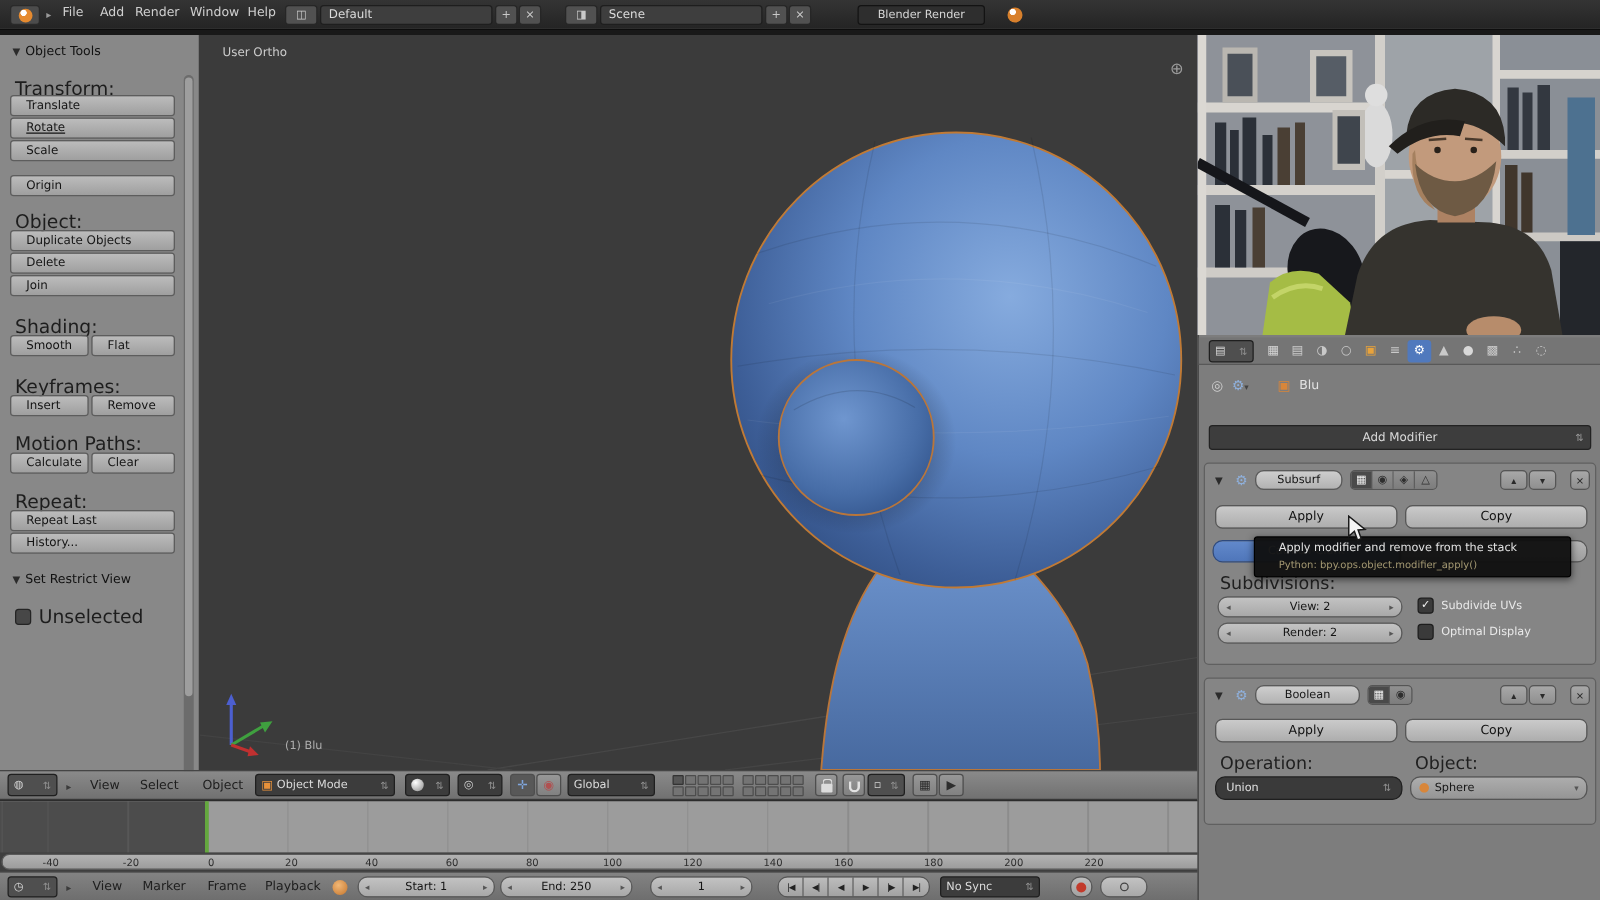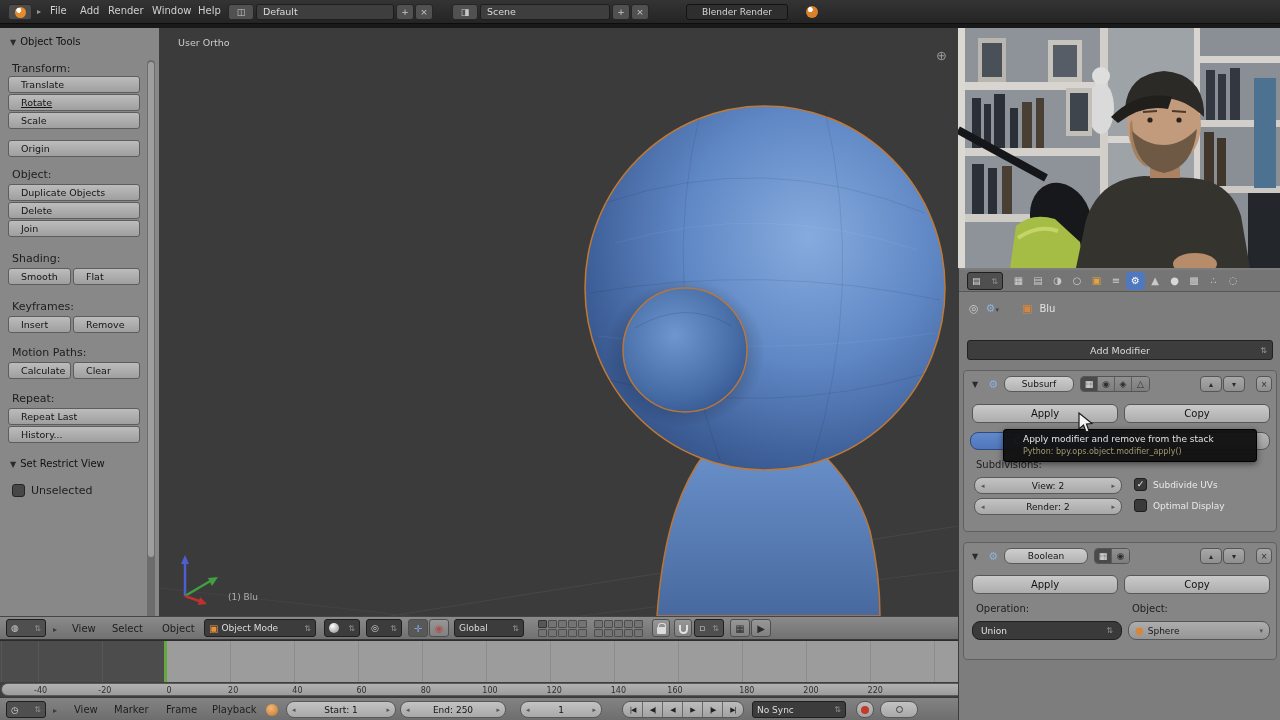--- a/index.html
+++ b/index.html
@@ -16,21 +16,21 @@
   .tb-field { height:16px; top:4px; background:#3e3e3e; border:1px solid #1e1e1e; border-radius:3px; color:#dcdcdc; line-height:14px; padding-left:6px; font-size:9.5px; }
   .tb-iconbtn { height:16px; top:4px; background:#515151; border:1px solid #262626; border-radius:3px; color:#c9c9c9; text-align:center; line-height:14px; font-size:9px; }
   .engine { left:686px; top:4px; width:102px; height:16px; background:#2e2e2e; border:1px solid #131313; border-radius:3px; color:#d6d6d6; font-size:9px; text-align:center; line-height:14px; }
   .stats { left:824px; top:6px; color:#9f9f9f; font-size:9px; white-space:nowrap; }
   .darkstrip { left:0; top:24px; width:1280px; height:4px; background:#191919; }
 
   
   .toolshelf { left:0; top:28px; width:160px; height:588px; background:#888888; border-right:1px solid #3c3c3c; }
   .panel-title { color:#111; font-size:10px; }
   .tri { color:#2b2b2b; font-size:8px; margin-right:4px; }
-  .sec-label { color:#1d1d1d; font-size:11px; }
+  .sec-label { color:#1d1d1d; font-size:15px; }
   .ts-btn { background:linear-gradient(#bcbcbc,#9f9f9f); border:1px solid #5d5d5d; border-radius:3px; color:#141414; font-size:9.5px; line-height:15px; padding-left:12px; height:17px; cursor:default; }
   .scrollbar { left:147px; top:32px; width:8px; height:578px; background:#6c6c6c; border-radius:4px; }
   .scroll-thumb { left:1px; top:2px; width:6px; height:495px; background:#9e9e9e; border-radius:3px; }
   .chk-ico { width:13px; height:13px; background:#474747; border:1px solid #242424; border-radius:3px; display:inline-block; }
 
   
   .viewport { left:160px; top:28px; width:798px; height:588px; background:#3b3b3b; overflow:hidden; }
   .vp-label { color:#cccccc; font-size:9.5px; }
   .vp-plus { color:#9b9b9b; font-size:13px; }
   .obj-label { color:#aeaeae; font-size:9px; }
@@ -81,21 +81,21 @@
   .mod-box { left:4px; width:314px; background:#858585; border:1px solid #606060; border-radius:4px; }
   .name-field { background:linear-gradient(#cecece,#b2b2b2); border:1px solid #5a5a5a; border-radius:7px; height:16px; color:#161616; font-size:9px; display:flex; align-items:center; justify-content:center; padding:0 8px; }
   .tgl-group { display:flex; border:1px solid #555; border-radius:4px; overflow:hidden; height:16px; }
   .tgl { width:17px; background:linear-gradient(#909090,#7d7d7d); border-right:1px solid #5e5e5e; color:#2e2e2e; font-size:9px; display:flex; align-items:center; justify-content:center; }
   .tgl:last-child { border-right:none; }
   .tgl.on { background:#4a4a4a; color:#ececec; }
   .sm-btn { background:linear-gradient(#a8a8a8,#8f8f8f); border:1px solid #555; border-radius:4px; height:16px; color:#2a2a2a; font-size:8px; display:flex; align-items:center; justify-content:center; }
   .big-btn { background:linear-gradient(#cacaca,#adadad); border:1px solid #575757; border-radius:6px; height:19px; display:flex; align-items:center; justify-content:center; color:#121212; font-size:10px; }
   .blue-btn { background:linear-gradient(#6289cb,#4f76ba); border:1px solid #2f4a7d; color:#fff; font-size:9px; height:18px; border-radius:8px 0 0 8px; display:flex; align-items:center; justify-content:center; overflow:hidden; white-space:nowrap; }
   .gray-seg { background:linear-gradient(#b5b5b5,#9e9e9e); border:1px solid #575757; height:18px; border-radius:0 8px 8px 0; }
-  .prop-label { color:#1f1f1f; font-size:10px;text-align:right; }
+  .prop-label { color:#1f1f1f; font-size:14px;text-align:right; }
   .chk { width:13px; height:13px; background:#3a3a3a; border:1px solid #1d1d1d; border-radius:3px; color:#f0f0f0; font-size:9px; line-height:11px; text-align:center; }
   .chk-label { color:#e9e9e9; font-size:9px; }
   .union-drop { background:#3a3a3a; border:1px solid #1f1f1f; border-radius:8px; height:19px; color:#e0e0e0; font-size:9px; display:flex; align-items:center; padding:0 8px; }
   .sphere-field { background:linear-gradient(#adadad,#959595); border:1px solid #555; border-radius:8px; height:19px; display:flex; align-items:center; gap:4px; padding:0 6px; color:#161616; font-size:9px; }
   .tooltip { left:44px; top:161px; width:254px; background:rgba(16,16,16,0.96); border:1px solid #000; border-radius:3px; padding:4px 7px 5px 19px; z-index:30; box-shadow:0 2px 6px rgba(0,0,0,0.5); }
   .tooltip .tt1 { color:#e2e2e2; font-size:9px; white-space:nowrap; }
   .tooltip .tt2 { color:#a39872; font-size:8px; margin-top:3px; white-space:nowrap; }
   .cursor { z-index:50; }
 </style>
 </head>
@@ -348,21 +348,21 @@
         <span class="arr" style="right:5px;">▸</span>
       </div>
     <div class="abs pb-group" style="left:622px;">
         <span class="pb-btn">|◀</span>
         <span class="pb-btn">◀|</span>
         <span class="pb-btn">◀</span>
         <span class="pb-btn">▶</span>
         <span class="pb-btn">|▶</span>
         <span class="pb-btn">▶|</span>
       </div>
-    <div class="abs dk-drop" style="left:752px;width:94px;top:3px;height:17px;">
+    <div class="abs dk-drop" style="left:752px;width:80px;top:3px;height:17px;">
         <span>No Sync</span>
         <span class="updown">⇅</span>
       </div>
     <div class="abs rec-btn" style="left:856px;">
         <span class="rec-dot"></span>
       </div>
     <div class="pill" style="left:880px;width:38px;">
         <span style="width:7px;height:7px;border-radius:50%;border:1.5px solid #444;"></span>
       </div>
   </div>

